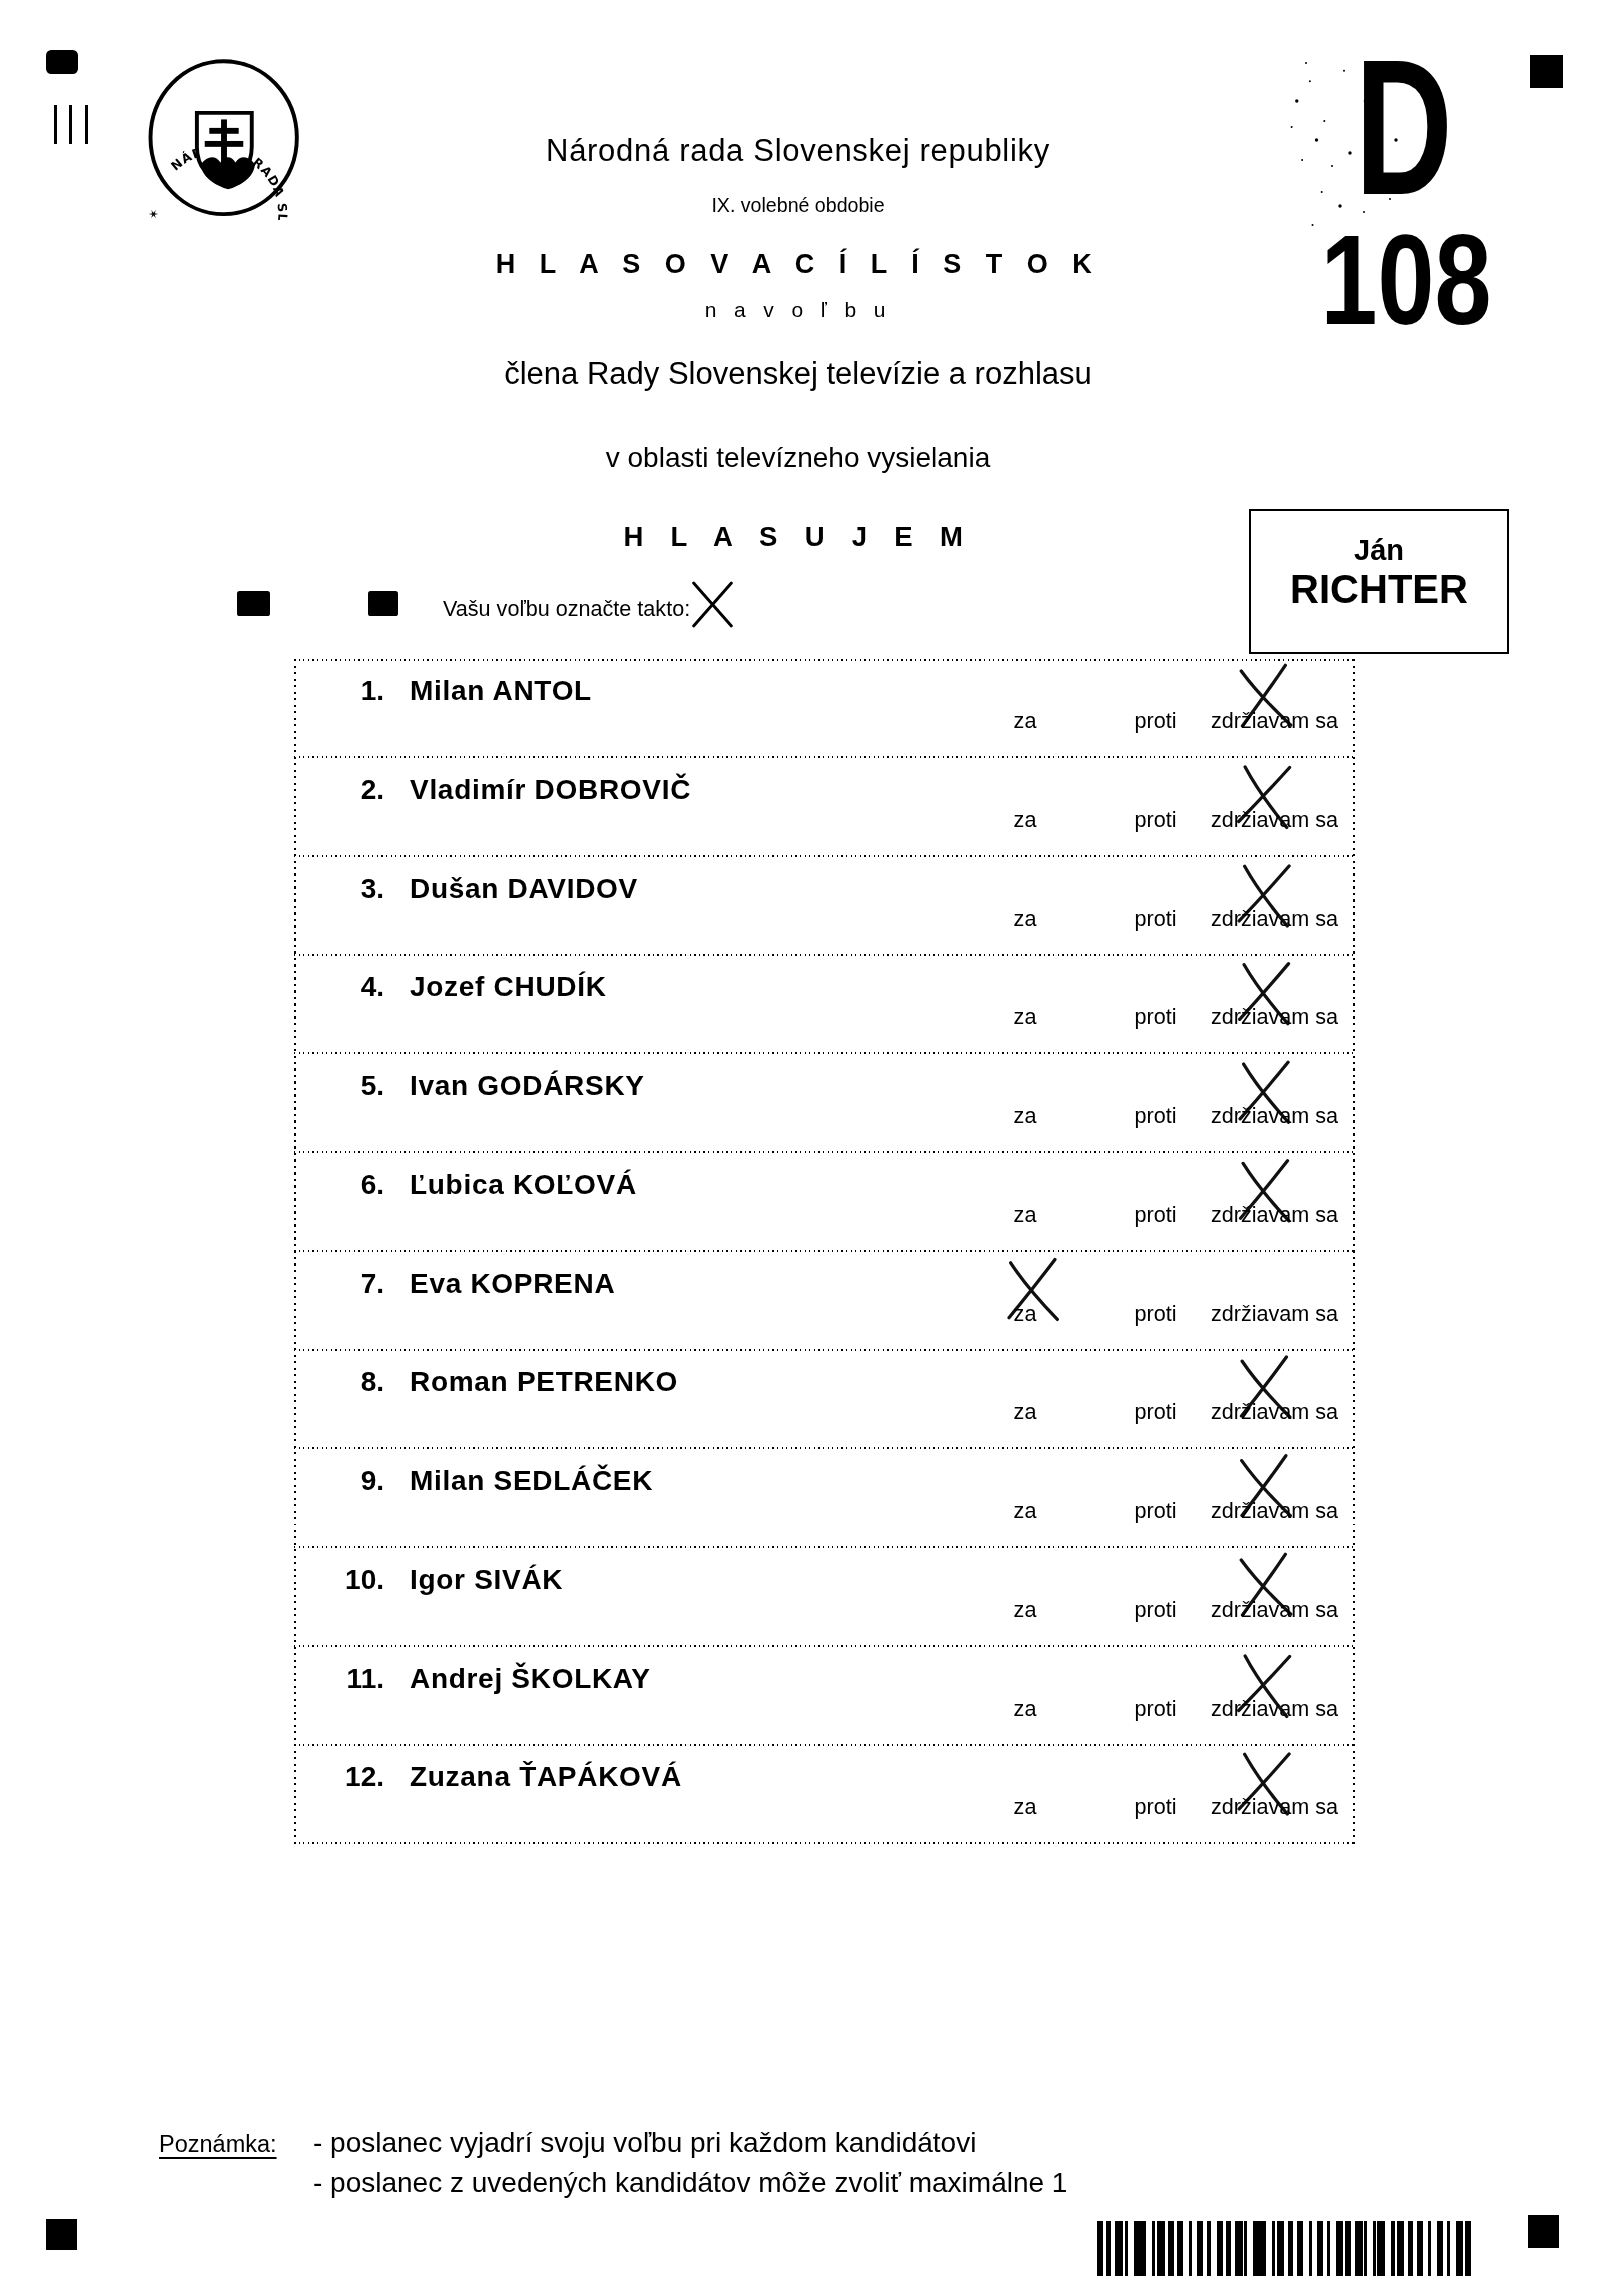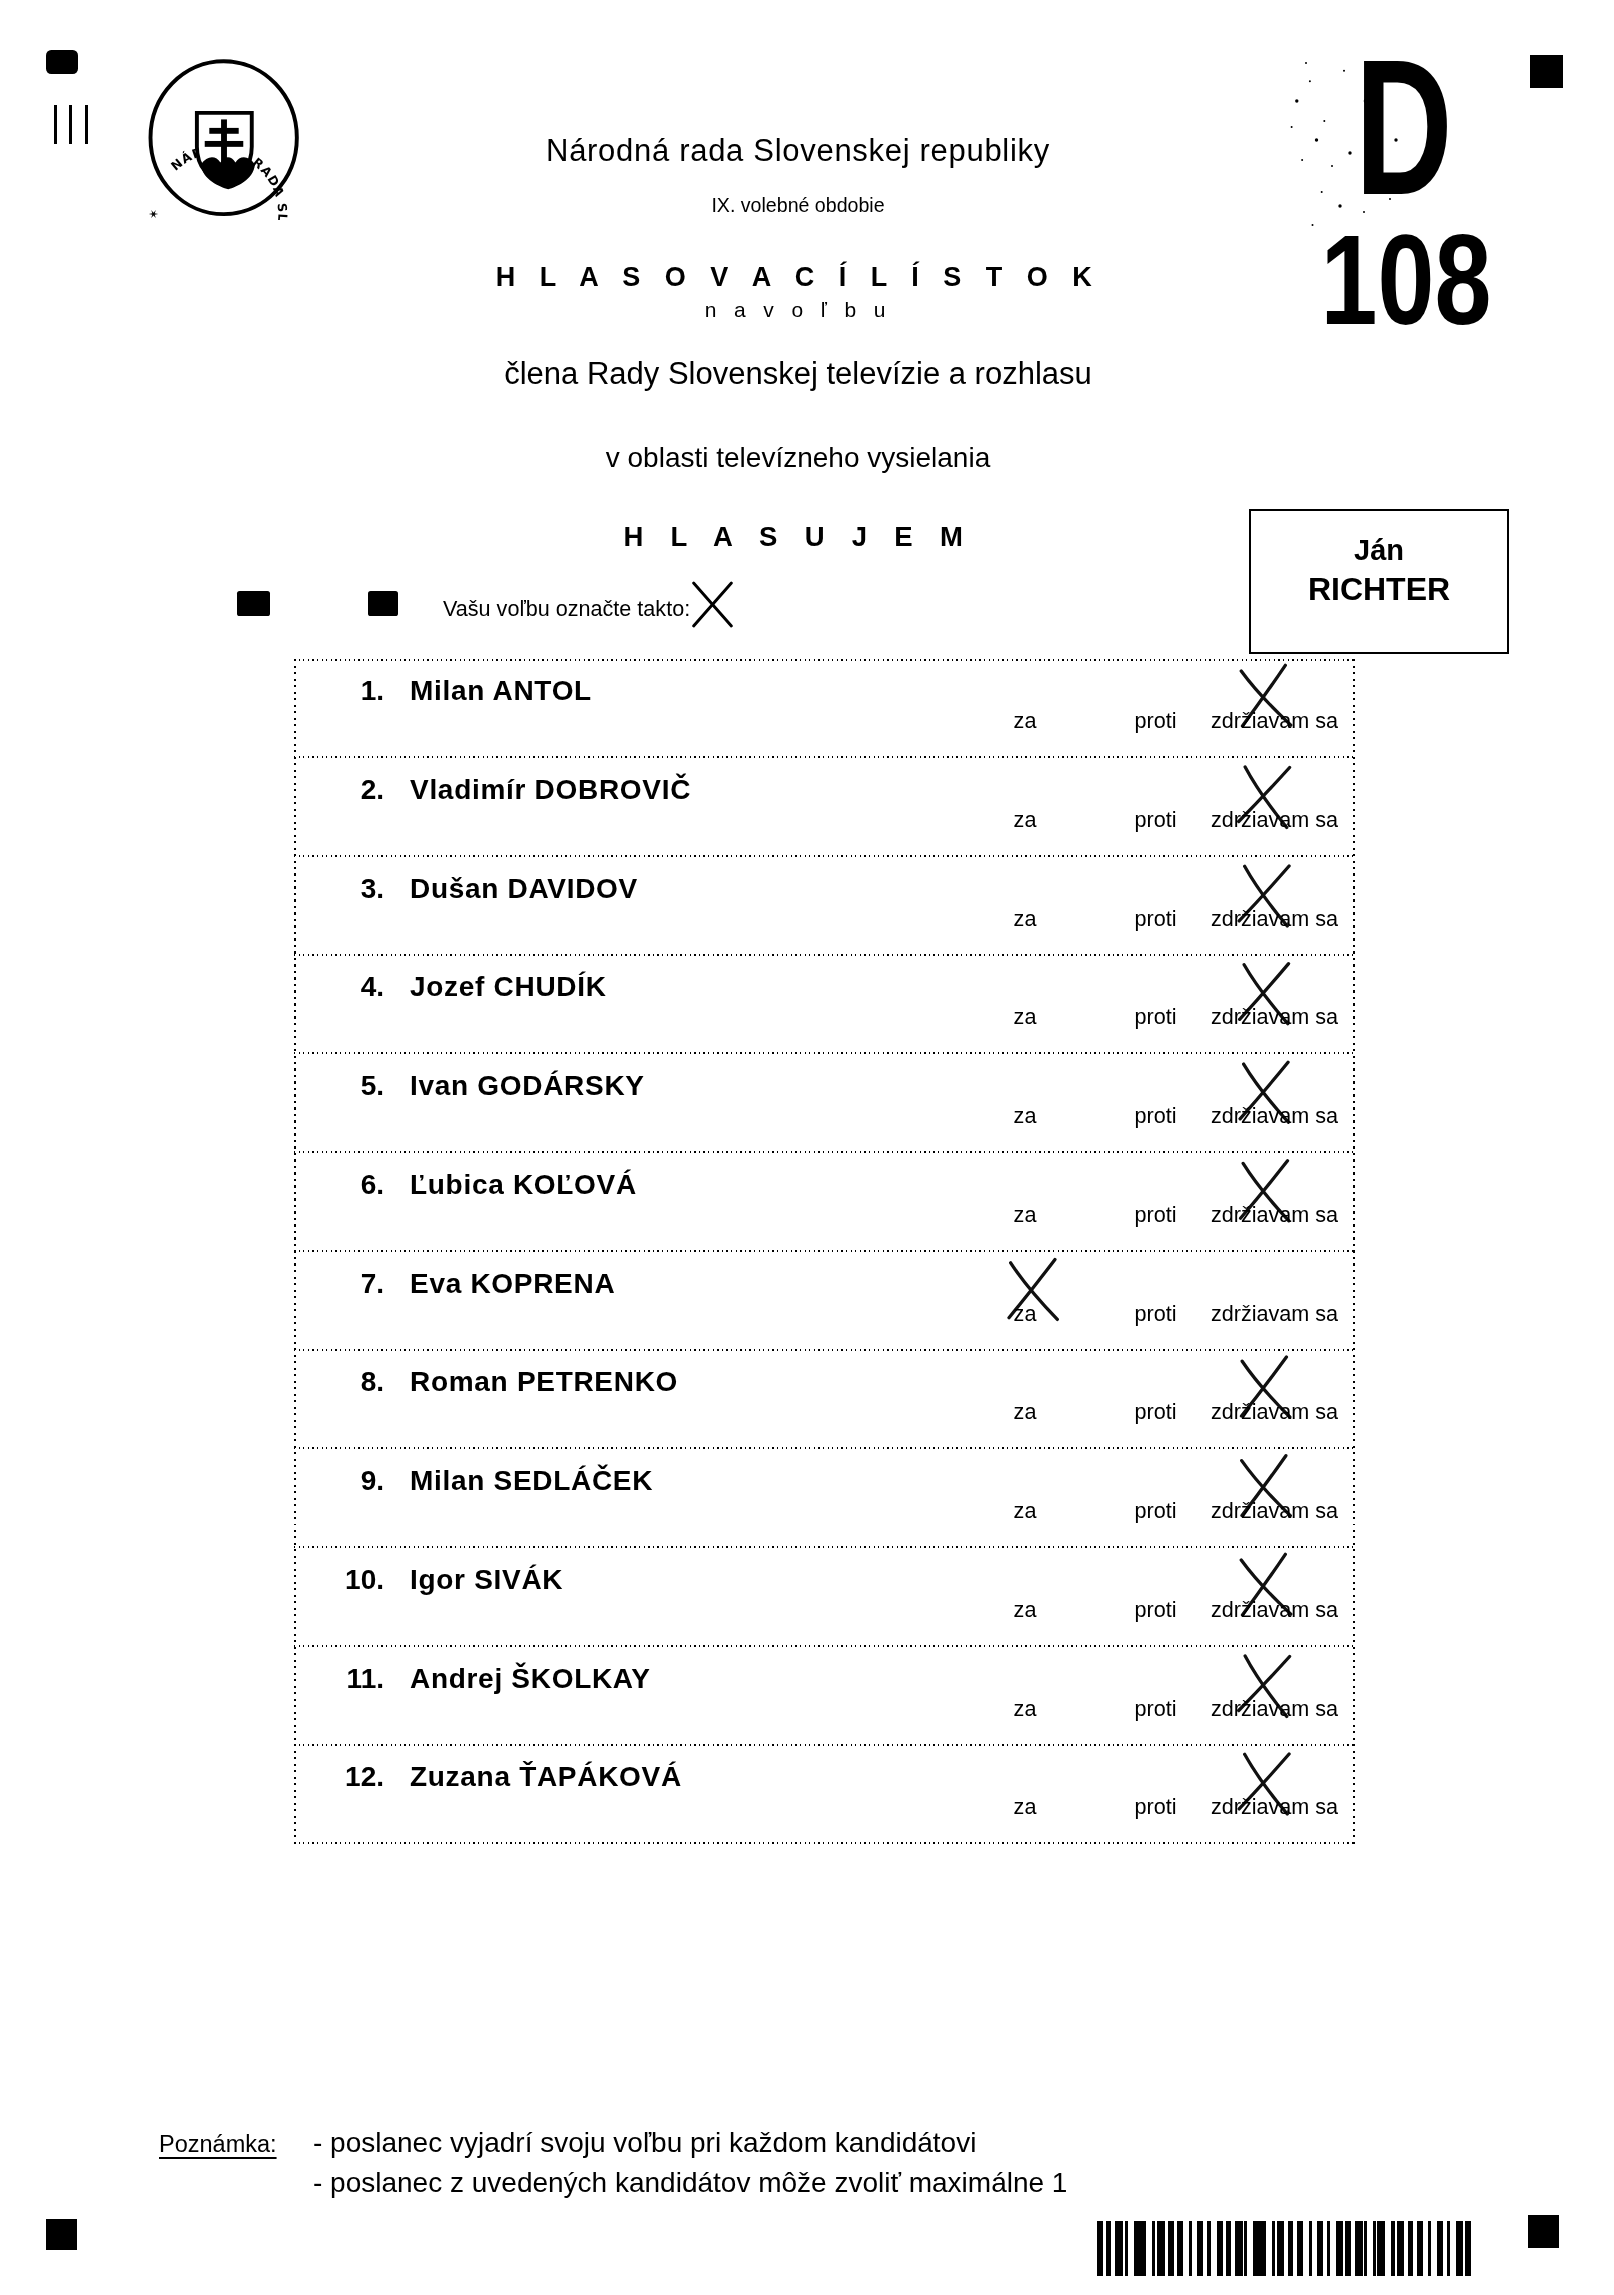--- a/index.html
+++ b/index.html
@@ -26,21 +26,21 @@
     font-size:128px;font-weight:bold;transform:scaleX(0.80);transform-origin:center top;line-height:1;}
   .noise{position:absolute;width:2px;height:2px;border-radius:50%;background:#000;
     box-shadow:3.9px 18.3px 0 #000,-9.2px 38px 0 0.7px #000,18.3px 58px 0 #000,38px 7.8px 0 #000,
     10.5px 77px 0 0.7px #000,-3.9px 97px 0 #000,26px 103px 0 #000,44px 90px 0 0.7px #000,
     60px 38px 0 1.3px #000,71px 110px 0 #000,15.7px 129px 0 #000,34px 143px 0 0.7px #000,
     84px 136px 0 #000,58px 149px 0 #000,6.5px 162px 0 #000,90px 77px 0 0.7px #000,
     -14.4px 64px 0 #000,77px 13px 0 #000;}
   .voterbox{position:absolute;left:1249px;top:509px;width:260px;height:145px;
     border:2.6px solid #000;box-sizing:border-box;text-align:center;padding-top:19.6px;}
   .vfirst{font-size:29px;font-weight:bold;line-height:38px;}
-  .vlast{font-size:32px;font-weight:bold;line-height:41px;}
+  .vlast{font-size:40px;font-weight:bold;line-height:41px;}
   .instr{position:absolute;left:443px;top:596px;font-size:21.6px;}
   .xsample{position:absolute;left:691px;top:579px;}
   
   .table{position:absolute;left:294px;top:659px;width:1061px;height:1185px;}
   .dots-h{position:absolute;left:0;right:0;height:2px;
     background:repeating-linear-gradient(90deg,#000 0 1.3px,transparent 1.3px 4.6px);}
   .dots-v{position:absolute;top:0;bottom:0;width:2px;
     background:repeating-linear-gradient(0deg,#000 0 2px,transparent 2px 6.5px);}
   .row{position:absolute;left:0;width:100%;height:99px;}
   .cnum{position:absolute;left:31px;top:15.7px;width:59px;text-align:right;
@@ -89,21 +89,21 @@
         <rect x="113" y="94" width="9" height="74" fill="#000"></rect>
         <rect x="95" y="107" width="45" height="9" fill="#000"></rect>
         <rect x="88" y="127" width="59" height="9" fill="#000"></rect>
         <path d="M82,163 c10,-14 23,-14 30,-3 c6,-11 17,-11 23,0 c7,-11 20,-11 30,3 c-3,24 -28,34 -41,38 c-13,-4 -39,-14 -42,-38 z" fill="#000"></path>
       </g>
     </svg>
   </div>
 
   <div class="hcol org" style="top:133px;">Národná rada Slovenskej republiky</div>
   <div class="hcol term" style="top:194px;">IX. volebné obdobie</div>
-  <div class="hcol btitle" style="top:262px;">H L A S O V A C Í   L Í S T O K</div>
+  <div class="hcol btitle" style="top:249px;">H L A S O V A C Í   L Í S T O K</div>
   <div class="hcol bsub" style="top:298px;">n a   v o ľ b u</div>
   <div class="hcol belect" style="top:356px;">člena Rady Slovenskej televízie a rozhlasu</div>
   <div class="hcol barea" style="top:442px;">v oblasti televízneho vysielania</div>
   <div class="hcol bvote" style="top:521px;">H L A S U J E M</div>
 
   <div class="noise" style="left:1305px;top:62px;"></div>
   <div class="dletter">D</div>
   <div class="dnum">108</div>
 
   <div class="voterbox">

